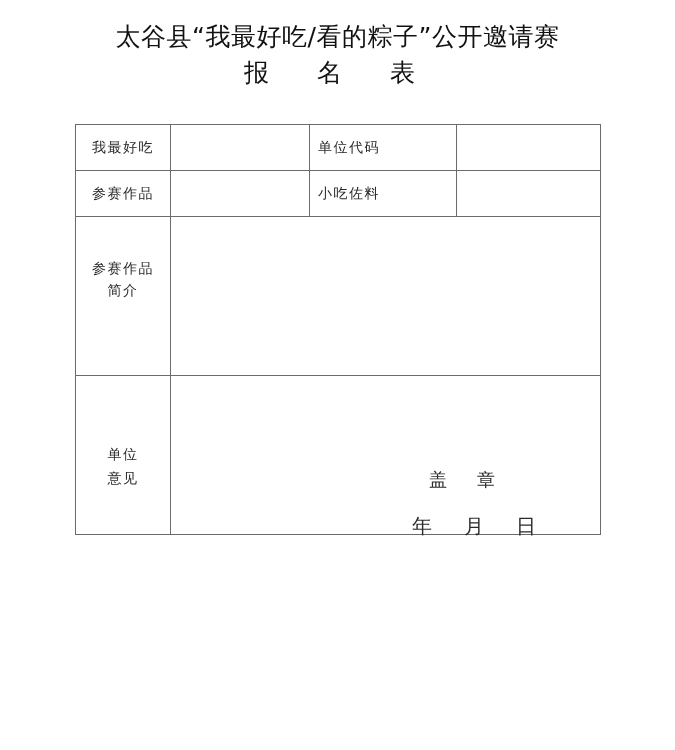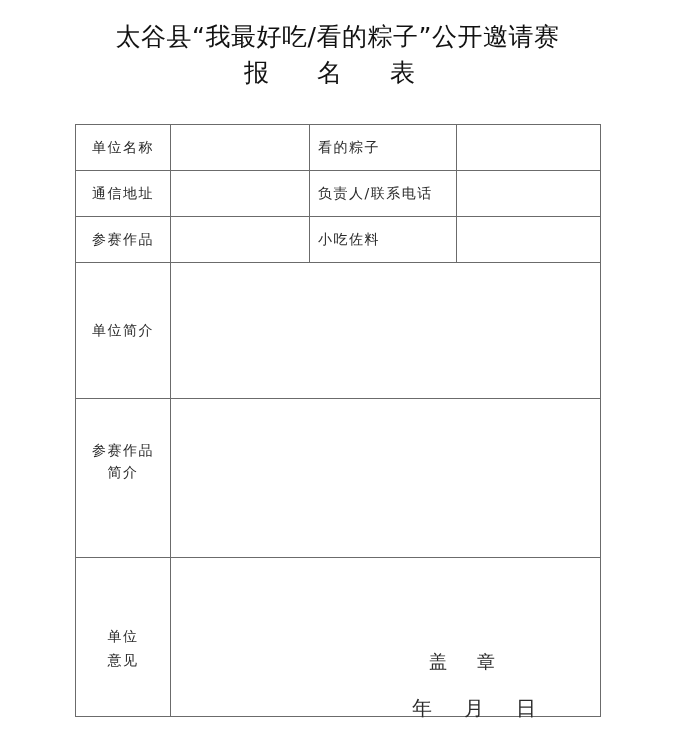--- a/index.html
+++ b/index.html
@@ -30,40 +30,30 @@
 
 <table class="form">
   <colgroup>
     <col style="width:95px">
     <col style="width:139px">
     <col style="width:147px">
     <col style="width:144px">
   </colgroup>
   <tbody>
       <tr class="r-small">
-    <td class="lbl">单位名称</td>
+    <td class="lbl">我最好吃</td>
     <td class="blank"></td>
-    <td class="lbl2">看的粽子</td>
-    <td class="blank"></td>
-  </tr>
-  <tr class="r-small">
-    <td class="lbl">通信地址</td>
-    <td class="blank"></td>
-    <td class="lbl2">负责人/联系电话</td>
+    <td class="lbl2">单位代码</td>
     <td class="blank"></td>
   </tr>
   <tr class="r-small">
     <td class="lbl">参赛作品</td>
     <td class="blank"></td>
     <td class="lbl2">小吃佐料</td>
     <td class="blank"></td>
-  </tr>
-  <tr class="r-unit">
-    <td class="lbl">单位简介</td>
-    <td class="blank" colspan="3"></td>
   </tr>
   <tr class="r-entry">
     <td class="lbl">
       <span class="entry-lbl">
         <span>参赛作品</span><br>
         <span>简介</span>
       </span>
     </td>
     <td class="blank" colspan="3"></td>
   </tr>

